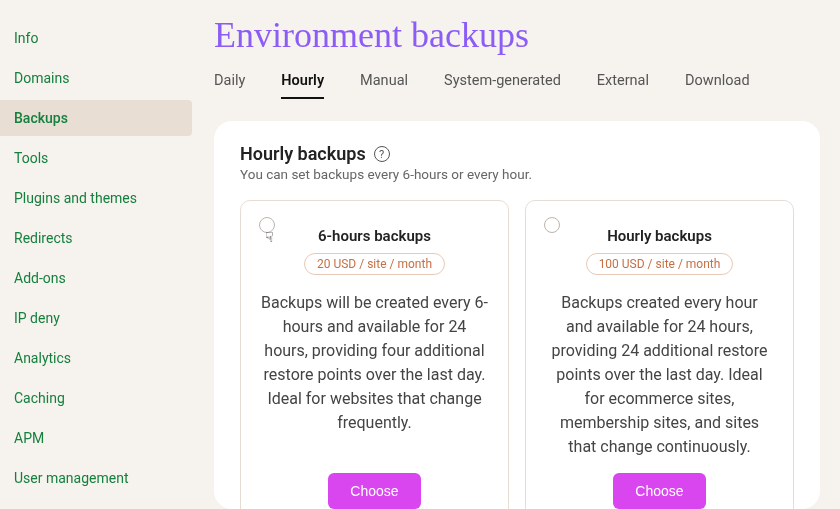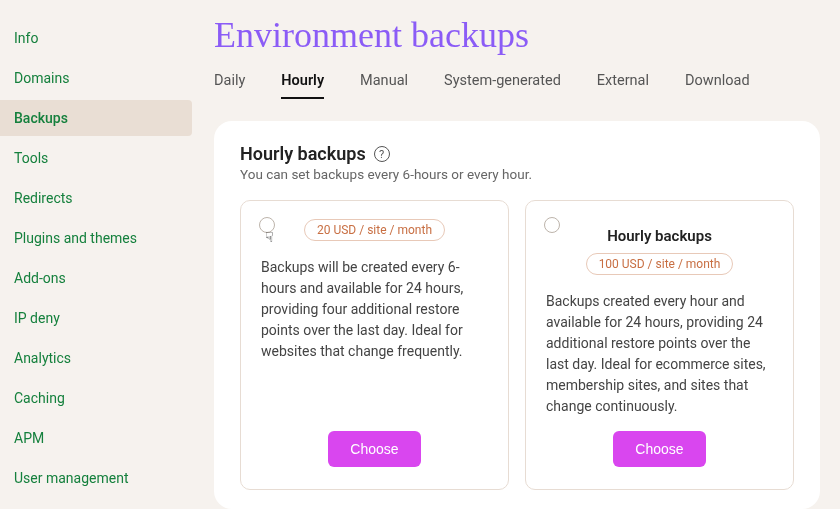--- a/index.html
+++ b/index.html
@@ -136,22 +136,23 @@
   }
   .price-pill {
     font-size: 12px;
     color: #c86f43;
     border: 1px solid #e8c9b8;
     border-radius: 999px;
     padding: 3px 12px;
     margin-bottom: 16px;
   }
   .option-desc {
-    font-size: 14px;
+    font-size: 16px;
     color: #444;
+    text-align: center;
     line-height: 1.5;
     flex: 1;
   }
   .choose-btn {
     margin-top: 14px;
     background: #d946ef;
     color: #fff;
     border: none;
     border-radius: 6px;
     padding: 10px 22px;
@@ -170,22 +171,22 @@
 </style>
 </head>
 <body>
 
 <div class="app">
   <nav class="sidebar">
     <div class="sidebar-item"><span>Info</span></div>
     <div class="sidebar-item"><span>Domains</span></div>
     <div class="sidebar-item active"><span>Backups</span></div>
     <div class="sidebar-item"><span>Tools</span></div>
+    <div class="sidebar-item"><span>Plugins and themes</span></div>
     <div class="sidebar-item"><span>Redirects</span></div>
-    <div class="sidebar-item"><span>Plugins and themes</span></div>
     <div class="sidebar-item"><span>Add-ons</span></div>
     <div class="sidebar-item"><span>IP deny</span></div>
     <div class="sidebar-item"><span>Analytics</span></div>
     <div class="sidebar-item"><span>Caching</span></div>
     <div class="sidebar-item"><span>APM</span></div>
     <div class="sidebar-item"><span>User management</span></div>
     <div class="sidebar-item"></div>
   </nav>
 
   <main class="main">
@@ -204,20 +205,21 @@
       <div class="section-header">
         <div class="section-title">Hourly backups</div>
         <div class="help-icon">?</div>
       </div>
       <div class="section-sub">You can set backups every 6-hours or every hour.</div>
 
       <div class="options">
         <div class="option-card">
           <span class="radio-circle"></span>
           <span class="cursor-icon">☟</span>
+          <div class="option-title">6-hours backups</div>
           <div class="price-pill">20 USD / site / month</div>
           <div class="option-desc">Backups will be created every 6-hours and available for 24 hours, providing four additional restore points over the last day. Ideal for websites that change frequently.</div>
           <button class="choose-btn"><span>Choose</span></button>
         </div>
 
         <div class="option-card">
           <span class="radio-circle"></span>
           <div class="option-title">Hourly backups</div>
           <div class="price-pill">100 USD / site / month</div>
           <div class="option-desc">Backups created every hour and available for 24 hours, providing 24 additional restore points over the last day. Ideal for ecommerce sites, membership sites, and sites that change continuously.</div>

